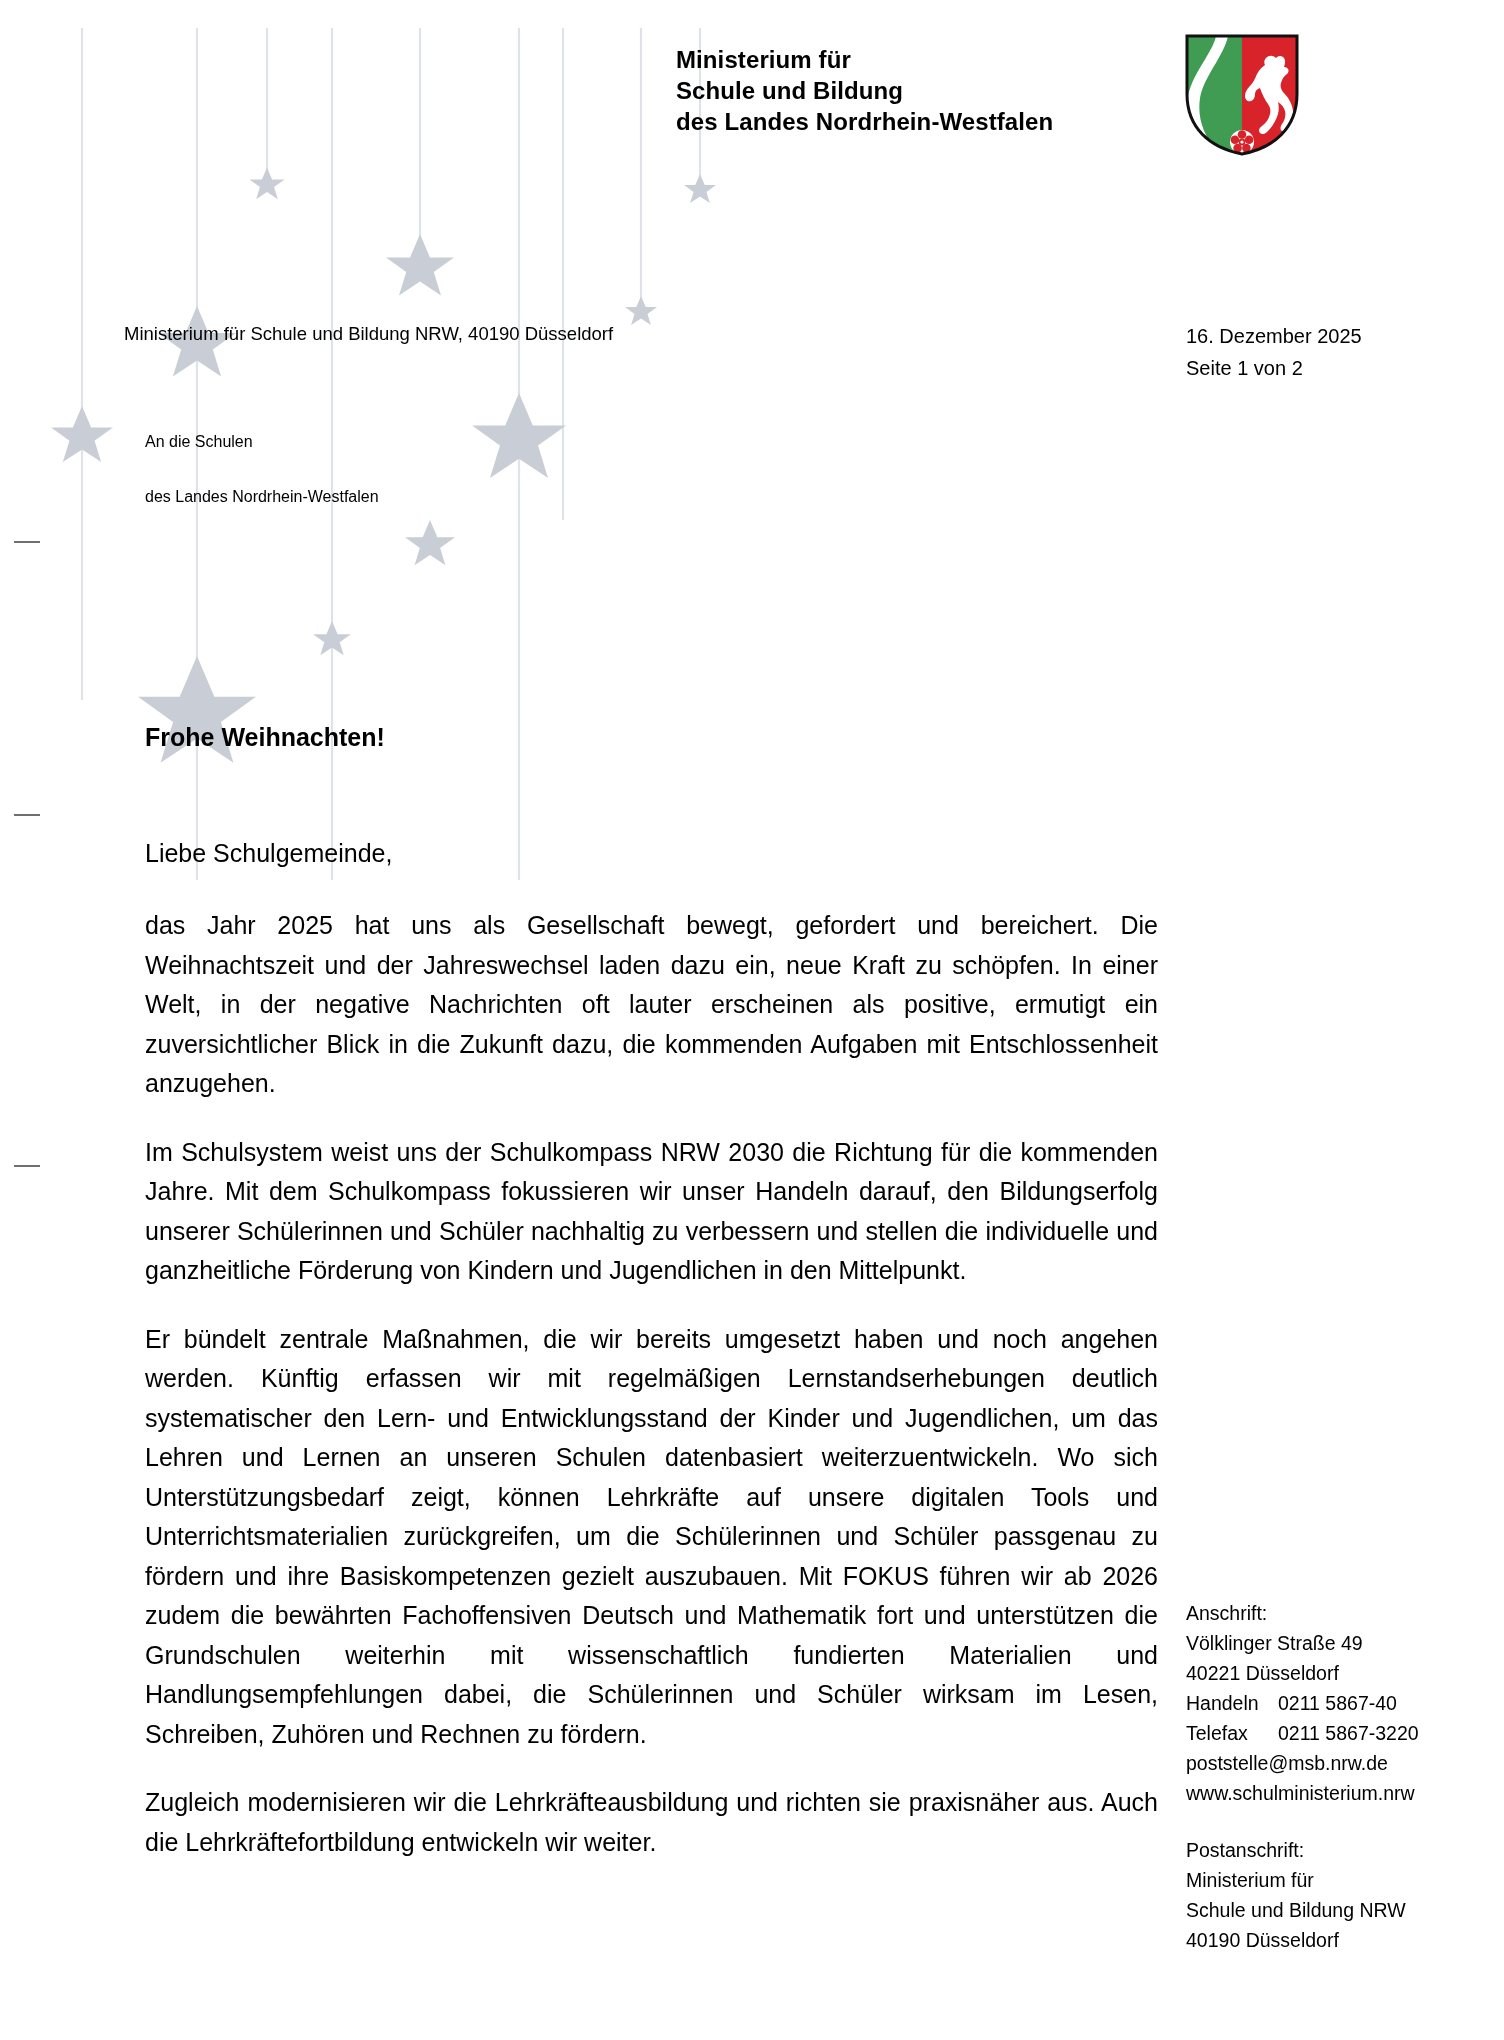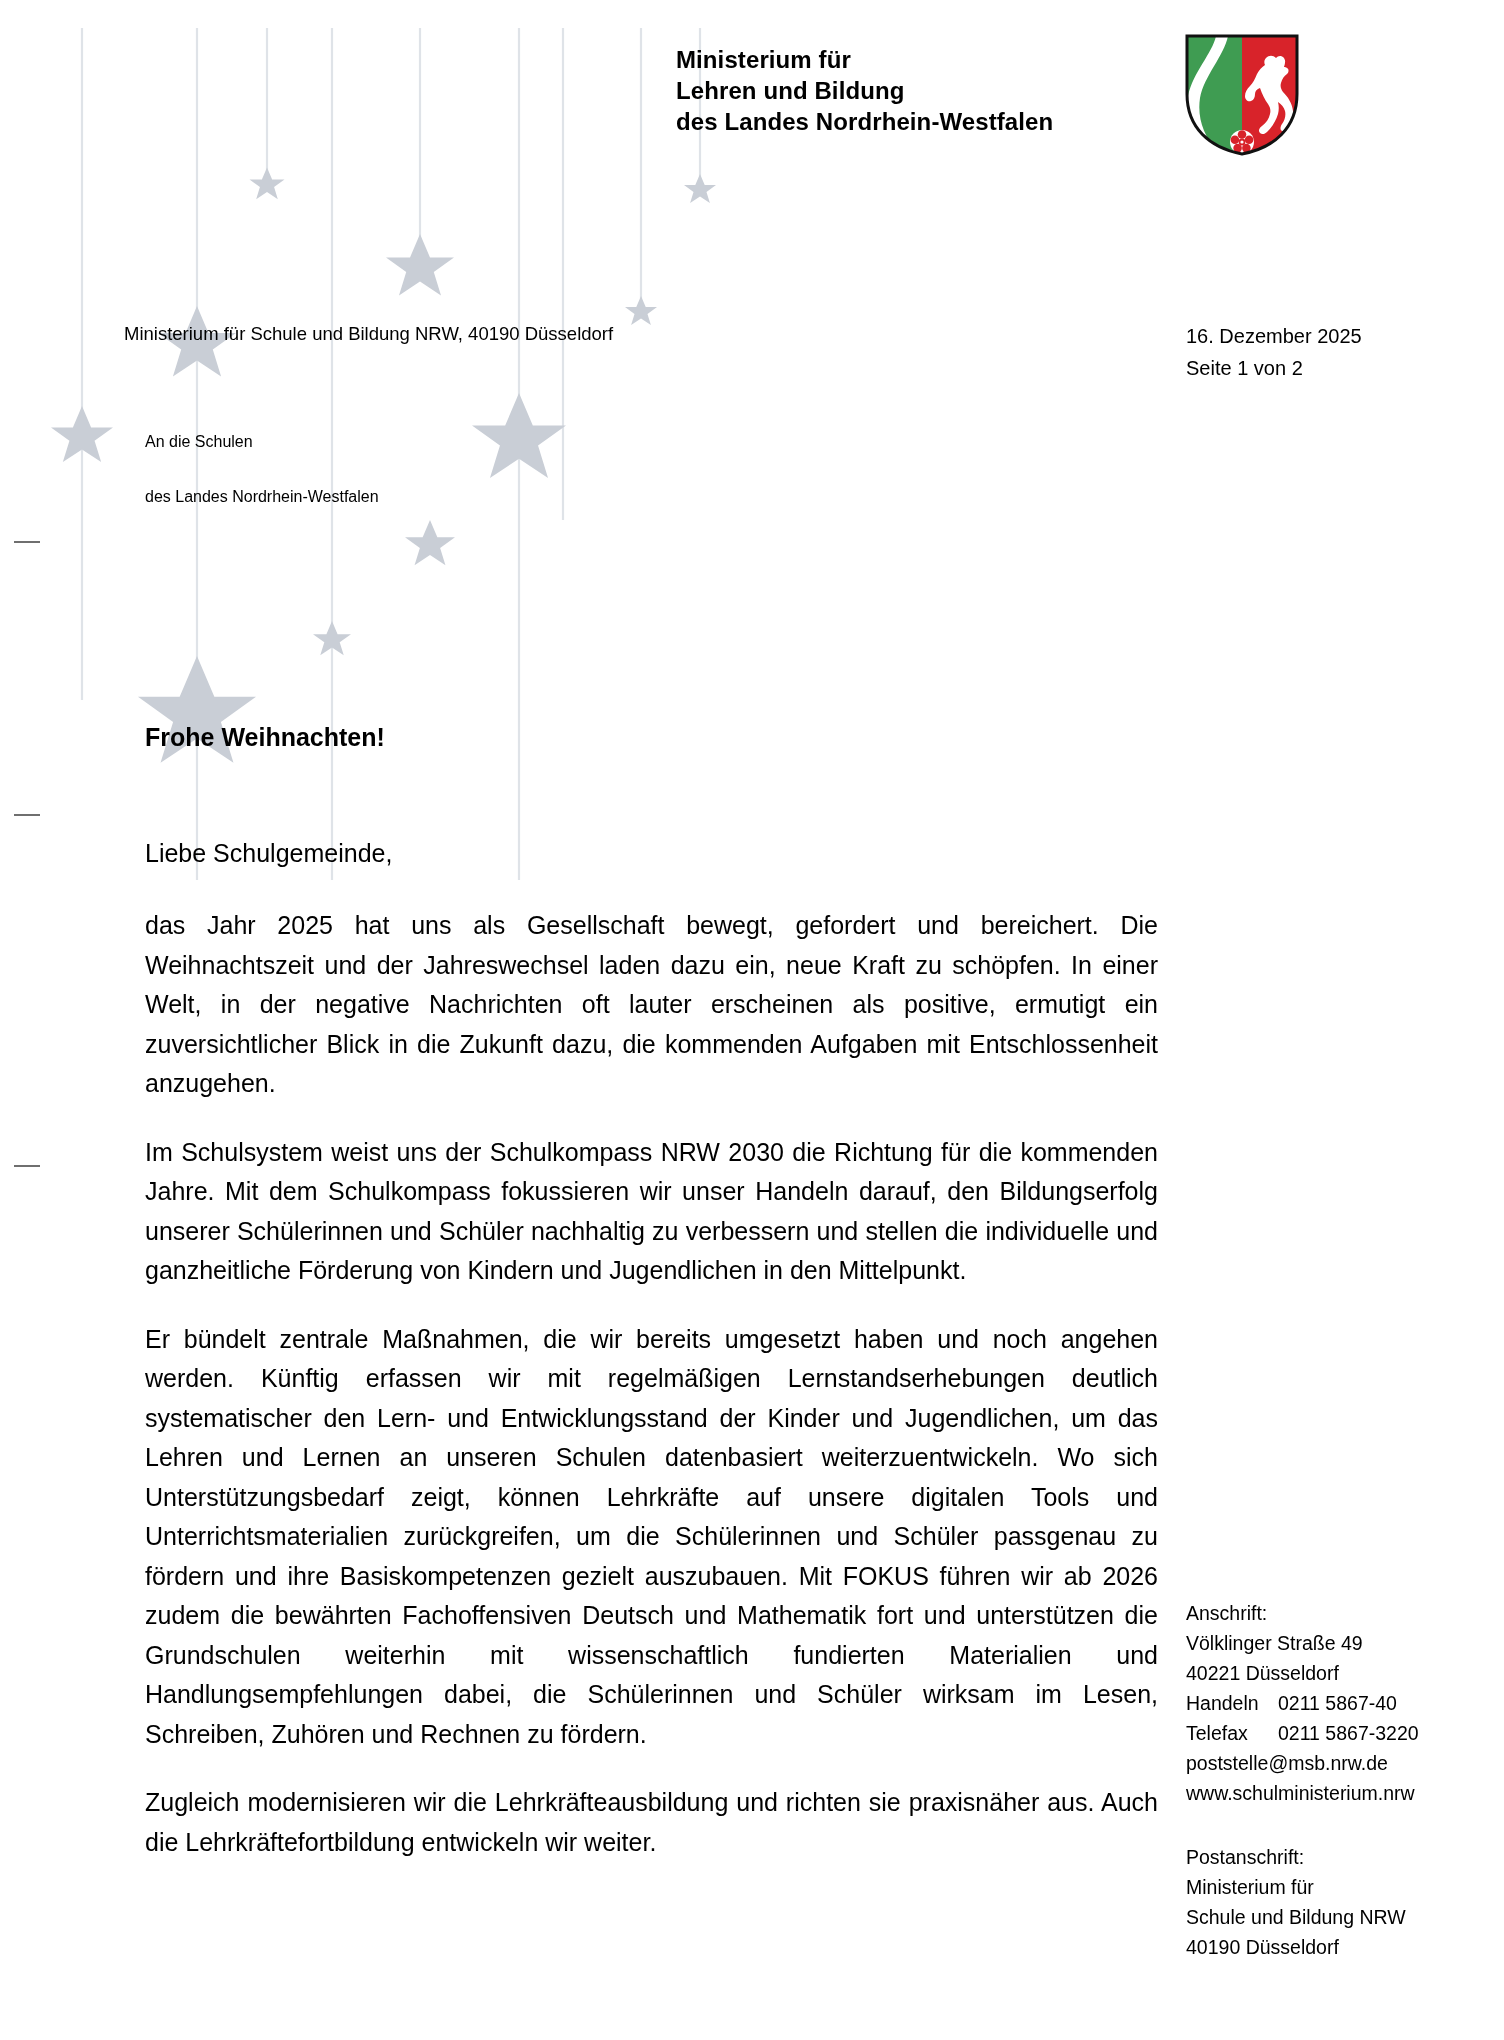--- a/index.html
+++ b/index.html
@@ -135,21 +135,21 @@
   
   .info-col {
     position: absolute;
     left: 1186px;
     top: 1598px;
     width: 290px;
     z-index: 4;
     font-size: 19.5px;
     line-height: 30px;
   }
-  .info-col .group { margin-bottom: 34px; }
+  .info-col .group { margin-bottom: 27px; }
   .info-col .group:last-child { margin-bottom: 0; }
   .info-col .row { white-space: nowrap; }
   .info-col .row .lbl {
     display: inline-block;
     width: 92px;
   }
 </style>
 </head>
 <body>
 
@@ -187,21 +187,21 @@
       </g>
     </svg>
   </div>
 
   <div class="fold-mark" style="top:541px"></div>
   <div class="fold-mark" style="top:814px"></div>
   <div class="fold-mark" style="top:1165px"></div>
 
   <div class="header-block">
     <div class="line">Ministerium für</div>
-    <div class="line">Lehren und Bildung</div>
+    <div class="line">Schule und Bildung</div>
     <div class="line">des Landes Nordrhein-Westfalen</div>
   </div>
 
   <div class="crest">
     <svg width="120" height="126" viewBox="0 0 120 126" xmlns="http://www.w3.org/2000/svg">
       <defs>
         <clipPath id="shieldClip">
           <path d="M5,4 L115,4 L115,62 C115,96 92,116 60,122 C28,116 5,96 5,62 Z"></path>
         </clipPath>
       </defs>

